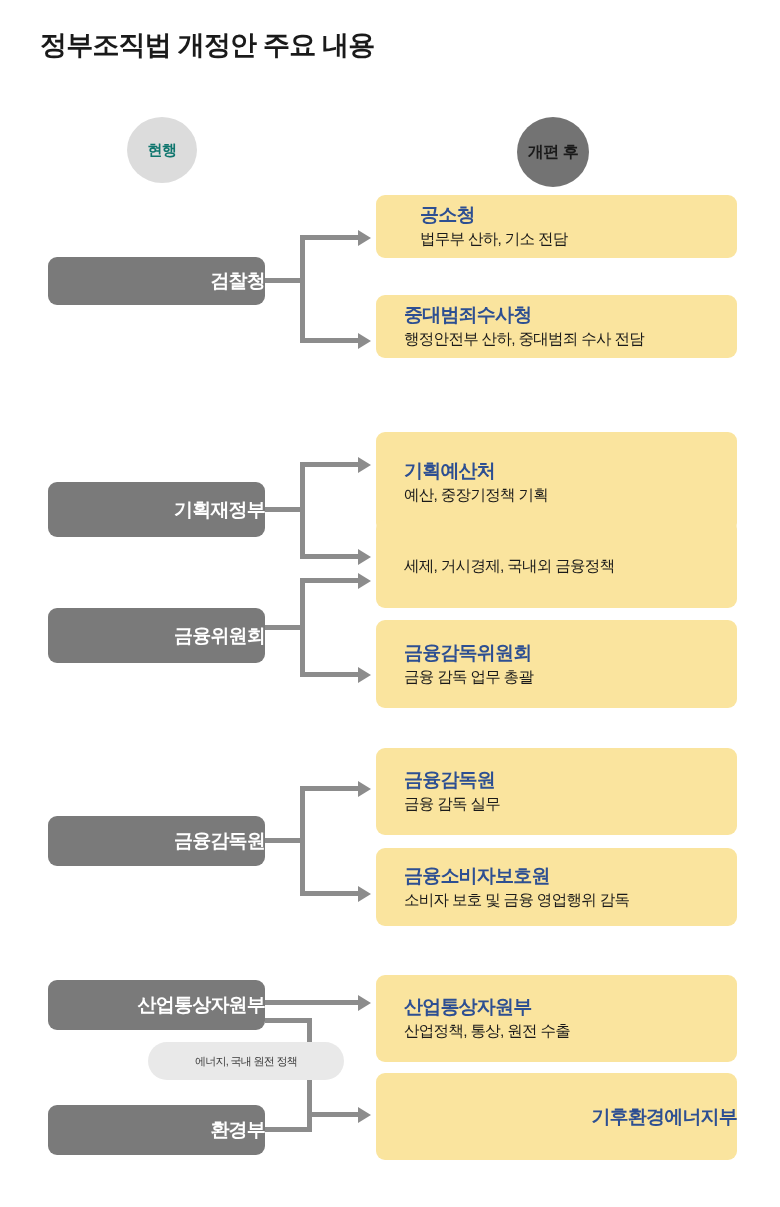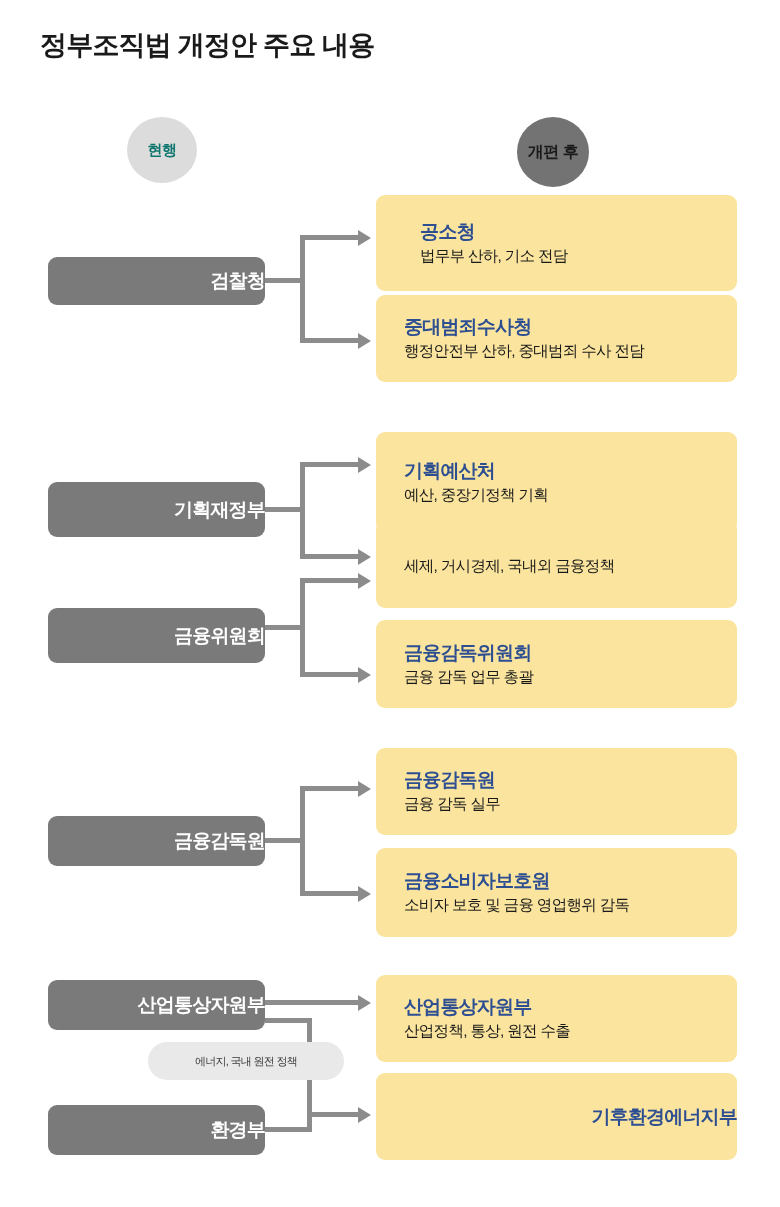--- a/index.html
+++ b/index.html
@@ -167,26 +167,26 @@
     <span>검찰청</span>
   </div>
 
   <div class="conn-h" style="left:265px; top:278px; width:40px;"></div>
   <div class="conn-v" style="left:300px; top:235px; height:108px;"></div>
   <div class="conn-h" style="left:300px; top:235px; width:58px;"></div>
   <div class="conn-h" style="left:300px; top:338px; width:58px;"></div>
   <div class="arrow-head" style="left:358px; top:229.5px;"></div>
   <div class="arrow-head" style="left:358px; top:332.5px;"></div>
 
-  <div class="yellow-box" style="top:195px; height:96px;padding-left:44px;">
+  <div class="yellow-box" style="top:195px; height:63px;padding-left:44px;">
     <div class="y-title">공소청</div>
     <div class="y-desc">법무부 산하, 기소 전담</div>
   </div>
 
-  <div class="yellow-box" style="top:295px; height:87px;">
+  <div class="yellow-box" style="top:295px; height:63px;">
     <div class="y-title">중대범죄수사청</div>
     <div class="y-desc">행정안전부 산하, 중대범죄 수사 전담</div>
   </div>
 
   <div class="gray-box" style="top:482px; height:55px;">
     <span>기획재정부</span>
   </div>
 
   <div class="gray-box" style="top:600px; height:55px;margin-top:8px;">
     <span>금융위원회</span>
@@ -229,21 +229,21 @@
   <div class="conn-h" style="left:300px; top:786px; width:58px;"></div>
   <div class="conn-h" style="left:300px; top:891px; width:58px;"></div>
   <div class="arrow-head" style="left:358px; top:780.5px;"></div>
   <div class="arrow-head" style="left:358px; top:885.5px;"></div>
 
   <div class="yellow-box" style="top:748px; height:87px;">
     <div class="y-title">금융감독원</div>
     <div class="y-desc">금융 감독 실무</div>
   </div>
 
-  <div class="yellow-box" style="top:848px; height:89px;">
+  <div class="yellow-box" style="top:848px; height:78px;">
     <div class="y-title">금융소비자보호원</div>
     <div class="y-desc">소비자 보호 및 금융 영업행위 감독</div>
   </div>
 
   <div class="gray-box" style="top:980px; height:50px;">
     <span>산업통상자원부</span>
   </div>
 
   <div class="gray-box" style="top:1105px; height:50px;">
     <span>환경부</span>

